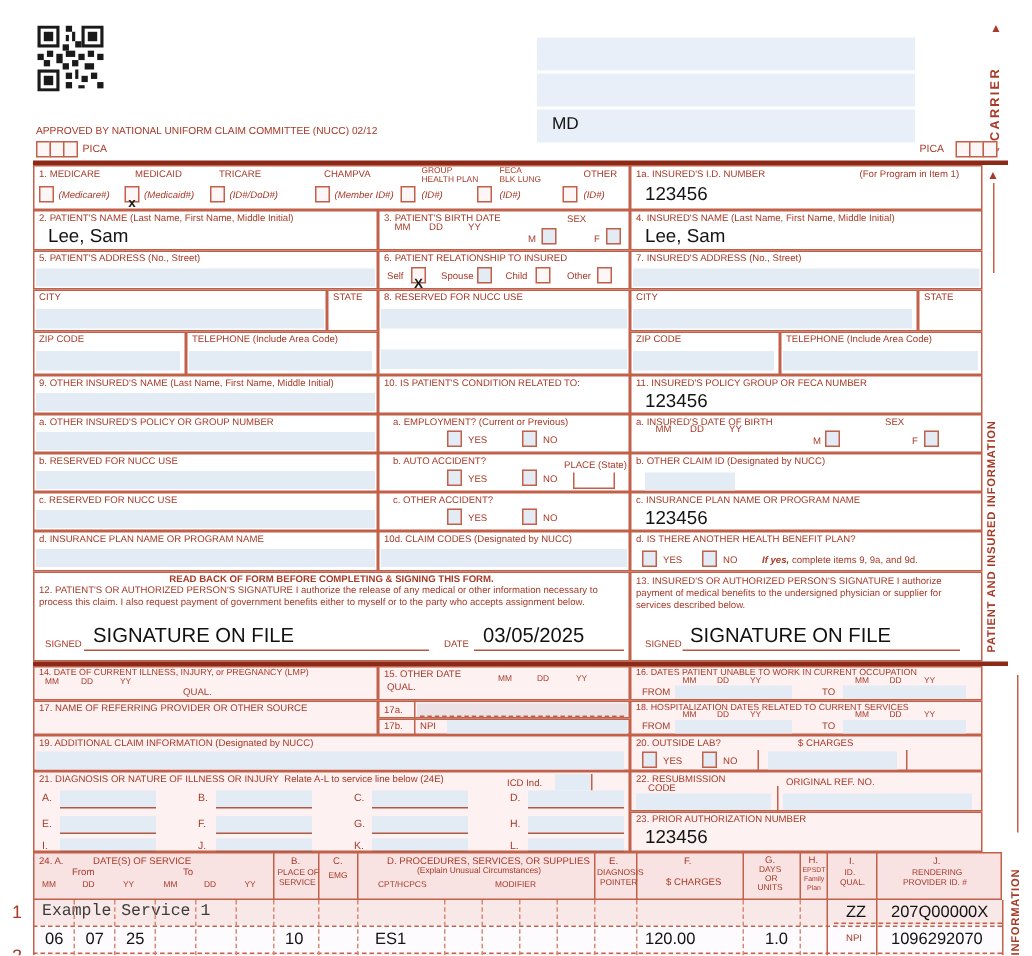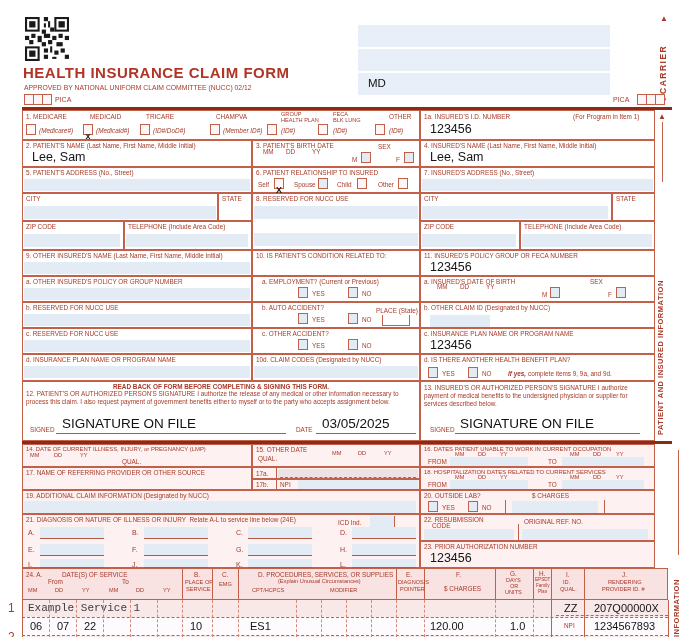--- a/index.html
+++ b/index.html
@@ -71,21 +71,20 @@
       <rect x="15" y="12" width="3" height="2"></rect>
         <rect x="9" y="15" width="2" height="2"></rect>
         <rect x="12" y="14" width="1" height="3"></rect>
       <rect x="14" y="16" width="2" height="2"></rect>
         <rect x="17" y="15" width="2" height="2"></rect>
         <rect x="19" y="18" width="2" height="2"></rect>
       <rect x="9" y="18" width="2" height="2"></rect>
         <rect x="13" y="19" width="2" height="1"></rect>
     </g>
   </svg>
-  <div class="title" style="left:23px;top:64px;">HEALTH INSURANCE CLAIM FORM</div>
   <div class="lbl" style="left:24px;top:84px;font-size:6.8px;">APPROVED BY NATIONAL UNIFORM CLAIM COMMITTEE (NUCC) 02/12</div>
 
   <div class="payer" style="left:358px;top:25px;width:252px;height:22px;"></div>
   <div class="payer" style="left:358px;top:49px;width:252px;height:22px;"></div>
   <div class="payer" style="left:358px;top:73px;width:252px;height:22px;"></div>
   <div class="payertxt" style="left:368px;top:77px;">MD</div>
 
   <div class="arrow" style="left:660px;top:14px;">▲</div>
   <div class="vert" style="left:658px;top:28px;height:66px;">CARRIER</div>
   <div class="arrow" style="left:660px;top:96px;">▼</div>
@@ -478,27 +477,27 @@
   <div class="linenum" style="left:8px;top:601px;">1</div>
   <div class="val-sm gray" style="left:28px;top:602px;font-family:Liberation Mono, monospace;">Example Service 1</div>
   <div class="val-sm" style="left:564px;top:602px;">ZZ</div>
   <div class="val-sm" style="left:594px;top:602px;">207Q00000X</div>
   <div class="hdash" style="left:556px;top:615px;width:112px;"></div>
 
   <div class="abs" style="left:22px;top:617px;width:646px;height:18px;background:#fdfbfd;"></div>
   <div class="hdash" style="left:22px;top:617px;width:646px;"></div>
   <div class="val-sm" style="left:30px;top:620px;">06</div>
   <div class="val-sm" style="left:57px;top:620px;">07</div>
-  <div class="val-sm" style="left:84px;top:620px;">22</div>
+  <div class="val-sm" style="left:84px;top:620px;">25</div>
   <div class="val-sm" style="left:190px;top:620px;">10</div>
   <div class="val-sm" style="left:250px;top:620px;">ES1</div>
   <div class="val-sm" style="left:430px;top:620px;">120.00</div>
   <div class="val-sm" style="left:510px;top:620px;">1.0</div>
   <div class="lbl" style="left:564px;top:622px;">NPI</div>
-  <div class="val-sm" style="left:594px;top:620px;">1234567893</div>
+  <div class="val-sm" style="left:594px;top:620px;">1096292070</div>
 
   <div class="hdash" style="left:22px;top:635px;width:646px;"></div>
   <div class="pinkrow2" style="left:22px;top:636px;width:646px;height:1px;"></div>
   <div class="linenum" style="left:8px;top:630px;">2</div>
 
   <div class="vdash" style="left:49px;top:600px;height:37px;"></div>
   <div class="vdash" style="left:76px;top:600px;height:37px;"></div>
   <div class="vdash" style="left:103px;top:600px;height:37px;"></div>
   <div class="vdash" style="left:130px;top:600px;height:37px;"></div>
   <div class="vdash" style="left:157px;top:600px;height:37px;"></div>

